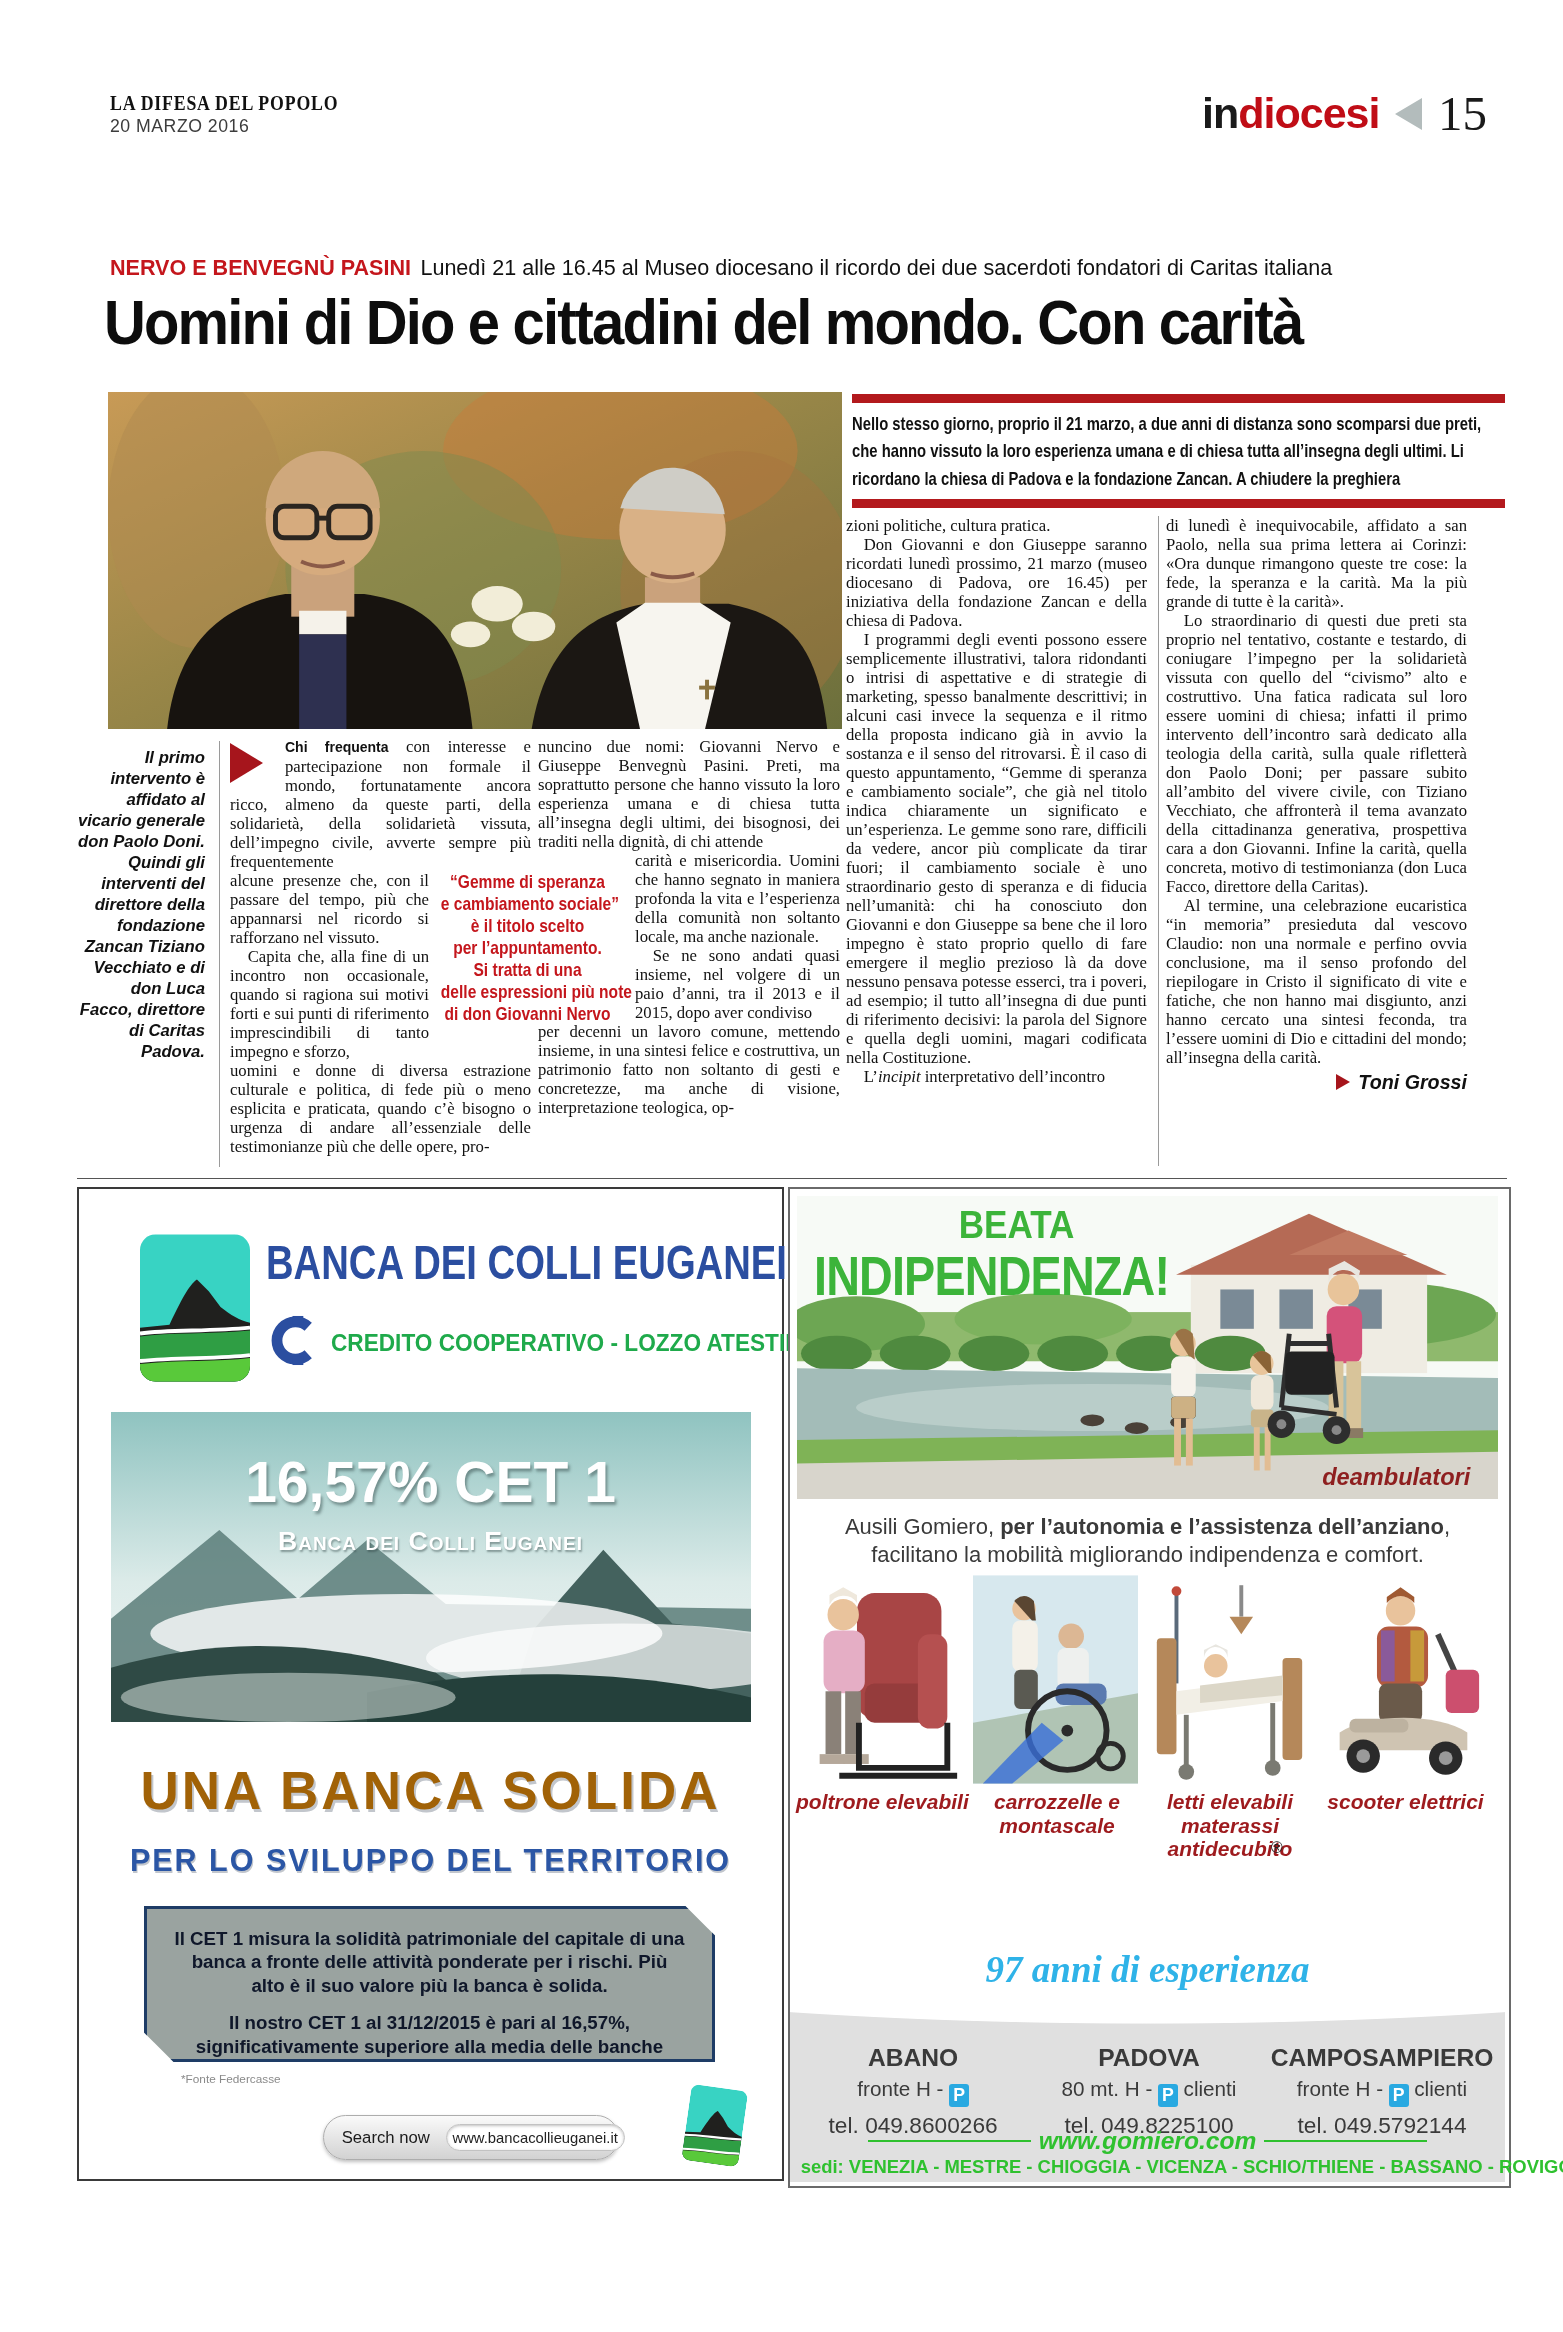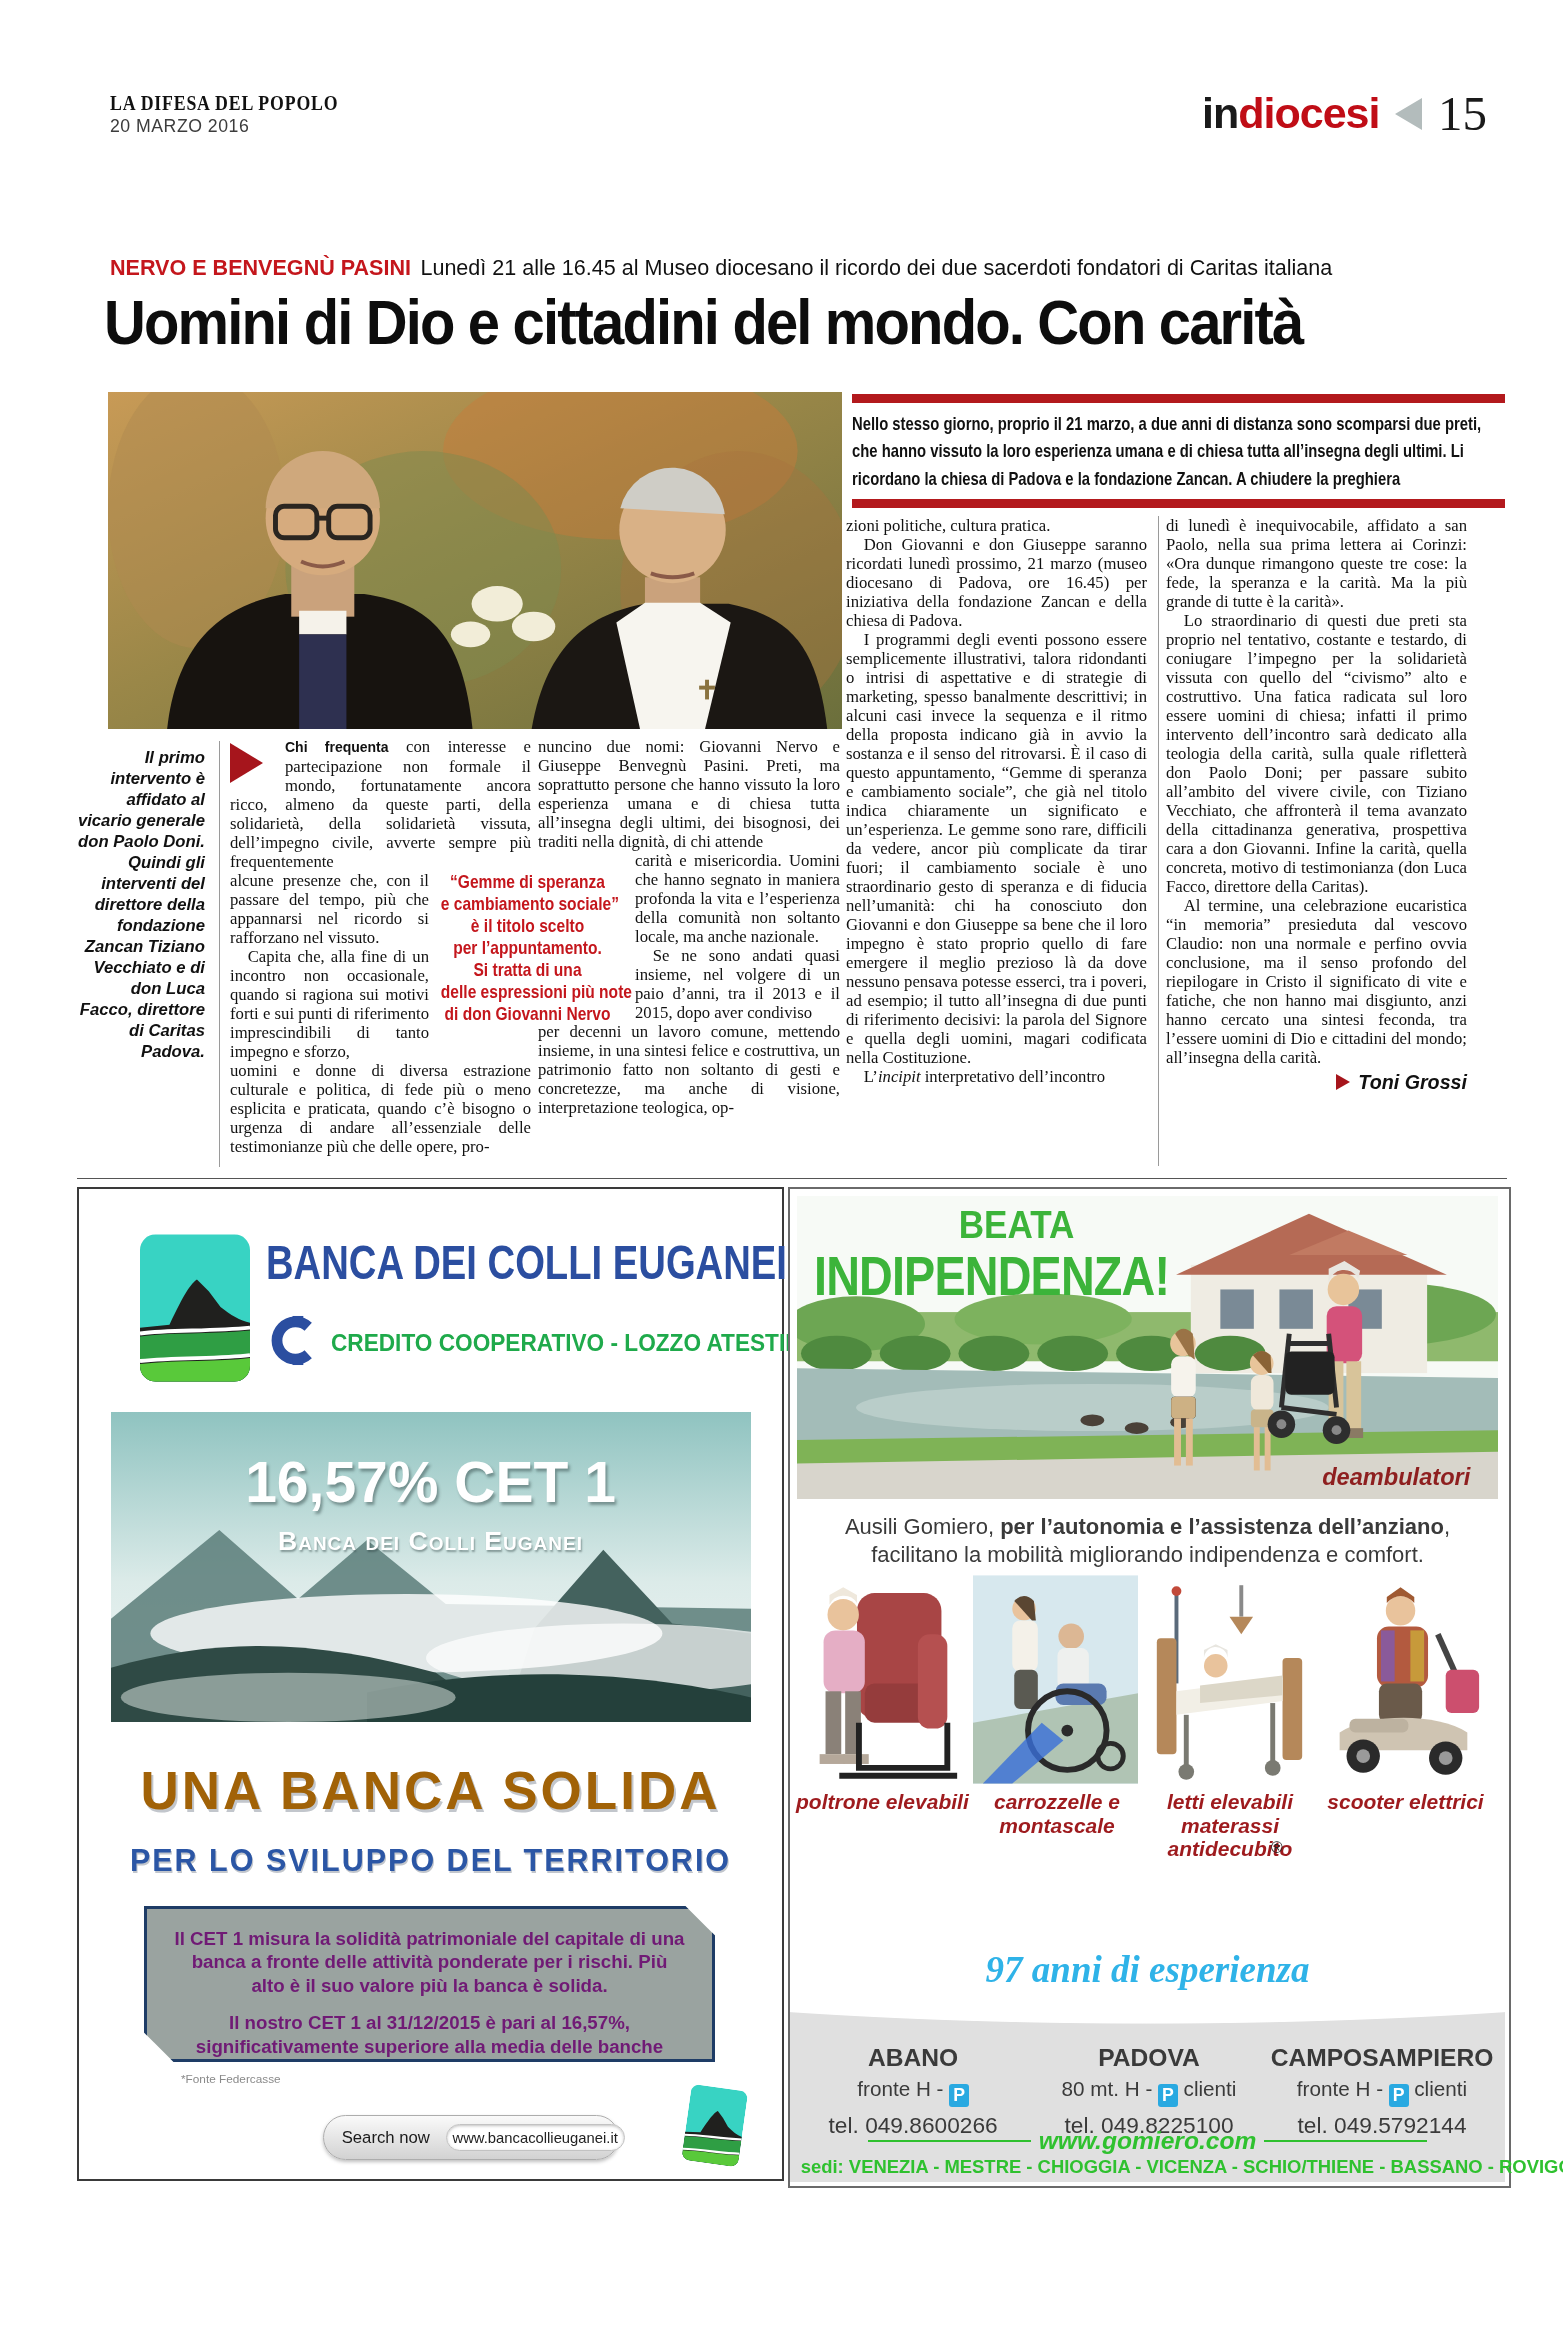--- a/index.html
+++ b/index.html
@@ -53,21 +53,21 @@
   .bce-credito{font-size:24.6px;font-weight:bold;color:#1faa4b;white-space:nowrap;
                transform:scaleX(.92);transform-origin:left top;}
   .hero-stat{font-size:57px;font-weight:bold;color:#fff;text-align:center;
              text-shadow:2px 3px 3px rgba(40,60,60,.45);white-space:nowrap;}
   .hero-brand{font-size:26.6px;font-weight:bold;color:#fff;font-variant:small-caps;text-align:center;
               text-shadow:1px 2px 2px rgba(40,60,60,.45);letter-spacing:1px;}
   .claim1{font-size:53px;font-weight:bold;color:#a16207;letter-spacing:3px;text-align:center;
           text-shadow:2px 3px 0 #c2c6cc;white-space:nowrap;}
   .claim2{font-size:30.5px;font-weight:bold;color:#2b56a5;letter-spacing:2px;text-align:center;
           text-shadow:1px 2px 0 #c2c6cc;white-space:nowrap;}
-  .graybox{background:#9aa3a0;border:3px solid #1e3c66;color:#701a75;font-weight:bold;font-size:18.7px;
+  .graybox{background:#9aa3a0;border:3px solid #1e3c66;color:#0f172a;font-weight:bold;font-size:18.7px;
            line-height:23.6px;text-align:center;padding:17.7px 25.6px;box-sizing:border-box;
            clip-path:polygon(0 0,calc(100% - 29.6px) 0,100% 29.6px,100% 100%,29.6px 100%,0 calc(100% - 29.6px));}
   .graybox p{margin:0 0 13.8px 0;}
   .footnote{font-size:11.8px;color:#8a8a8a;}
   .wm-big{font-family:"Liberation Serif",serif;font-style:italic;font-weight:bold;
           font-size:35px;line-height:32.5px;color:#d2d2d2;}
   .wm-script{font-size:14.8px;font-style:italic;font-weight:bold;color:#1faa4b;white-space:nowrap;}
   .search-pill{width:296px;height:45px;border-radius:23.6px;border:1px solid #adadad;
                background:linear-gradient(#fafafa,#d2d2d2);box-shadow:0 2px 3.9px rgba(0,0,0,.25);
                display:flex;align-items:center;padding:0 9.9px 0 17.7px;box-sizing:border-box;gap:7.9px;}

